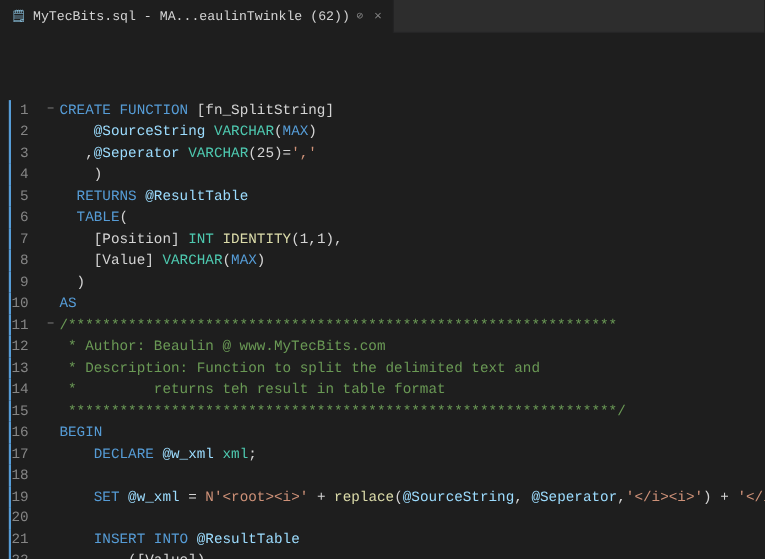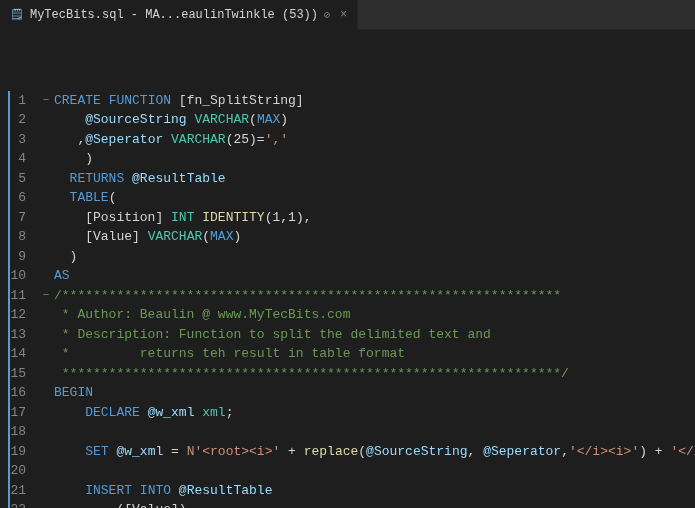--- a/index.html
+++ b/index.html
@@ -108,21 +108,21 @@
     ::-webkit-scrollbar-thumb {
       background: #424242;
     }
   </style>
 </head>
 <body>
 
 <div class="tab-bar">
   <div class="tab">
     <span class="tab-icon">🗒</span>
-    <span>MyTecBits.sql - MA...eaulinTwinkle (53))</span>
+    <span>MyTecBits.sql - MA...eaulinTwinkle (62))</span>
     <span class="pin-btn">⊘</span>
     <span class="close-btn">×</span>
   </div>
 </div>
 
 <div class="editor">
   <div class="code-content" id="code-area">
     
   <div class="line" style="border-left: 2px solid rgb(86, 156, 214); padding-left: 0px;"><span class="ln">1</span><span class="collapse-marker" style="color: rgb(133, 133, 133);">−</span><span class="code-line"><span style="color: rgb(86, 156, 214);">CREATE</span><span style="color: rgb(212, 212, 212);"> </span><span style="color: rgb(86, 156, 214);">FUNCTION</span><span style="color: rgb(212, 212, 212);"> [fn_SplitString]</span></span></div><div class="line" style="border-left: 2px solid rgb(86, 156, 214); padding-left: 0px;"><span class="ln">2</span><span class="collapse-marker"> </span><span class="code-line"><span style="color: rgb(212, 212, 212);">    </span><span style="color: rgb(156, 220, 254);">@SourceString</span><span style="color: rgb(212, 212, 212);"> </span><span style="color: rgb(78, 201, 176);">VARCHAR</span><span style="color: rgb(212, 212, 212);">(</span><span style="color: rgb(86, 156, 214);">MAX</span><span style="color: rgb(212, 212, 212);">)</span></span></div><div class="line" style="border-left: 2px solid rgb(86, 156, 214); padding-left: 0px;"><span class="ln">3</span><span class="collapse-marker"> </span><span class="code-line"><span style="color: rgb(212, 212, 212);">   ,</span><span style="color: rgb(156, 220, 254);">@Seperator</span><span style="color: rgb(212, 212, 212);"> </span><span style="color: rgb(78, 201, 176);">VARCHAR</span><span style="color: rgb(212, 212, 212);">(25)=</span><span style="color: rgb(206, 145, 120);">','</span></span></div><div class="line" style="border-left: 2px solid rgb(86, 156, 214); padding-left: 0px;"><span class="ln">4</span><span class="collapse-marker"> </span><span class="code-line"><span style="color: rgb(212, 212, 212);">    )</span></span></div><div class="line" style="border-left: 2px solid rgb(86, 156, 214); padding-left: 0px;"><span class="ln">5</span><span class="collapse-marker"> </span><span class="code-line"><span style="color: rgb(212, 212, 212);">  </span><span style="color: rgb(86, 156, 214);">RETURNS</span><span style="color: rgb(212, 212, 212);"> </span><span style="color: rgb(156, 220, 254);">@ResultTable</span></span></div><div class="line" style="border-left: 2px solid rgb(86, 156, 214); padding-left: 0px;"><span class="ln">6</span><span class="collapse-marker"> </span><span class="code-line"><span style="color: rgb(212, 212, 212);">  </span><span style="color: rgb(86, 156, 214);">TABLE</span><span style="color: rgb(212, 212, 212);">(</span></span></div><div class="line" style="border-left: 2px solid rgb(86, 156, 214); padding-left: 0px;"><span class="ln">7</span><span class="collapse-marker"> </span><span class="code-line"><span style="color: rgb(212, 212, 212);">    [Position] </span><span style="color: rgb(78, 201, 176);">INT</span><span style="color: rgb(212, 212, 212);"> </span><span style="color: rgb(220, 220, 170);">IDENTITY</span><span style="color: rgb(212, 212, 212);">(1,1),</span></span></div><div class="line" style="border-left: 2px solid rgb(86, 156, 214); padding-left: 0px;"><span class="ln">8</span><span class="collapse-marker"> </span><span class="code-line"><span style="color: rgb(212, 212, 212);">    [Value] </span><span style="color: rgb(78, 201, 176);">VARCHAR</span><span style="color: rgb(212, 212, 212);">(</span><span style="color: rgb(86, 156, 214);">MAX</span><span style="color: rgb(212, 212, 212);">)</span></span></div><div class="line" style="border-left: 2px solid rgb(86, 156, 214); padding-left: 0px;"><span class="ln">9</span><span class="collapse-marker"> </span><span class="code-line"><span style="color: rgb(212, 212, 212);">  )</span></span></div><div class="line" style="border-left: 2px solid rgb(86, 156, 214); padding-left: 0px;"><span class="ln">10</span><span class="collapse-marker"> </span><span class="code-line"><span style="color: rgb(86, 156, 214);">AS</span></span></div><div class="line" style="border-left: 2px solid rgb(86, 156, 214); padding-left: 0px;"><span class="ln">11</span><span class="collapse-marker" style="color: rgb(133, 133, 133);">−</span><span class="code-line"><span style="color: rgb(106, 153, 85);">/****************************************************************</span></span></div><div class="line" style="border-left: 2px solid rgb(86, 156, 214); padding-left: 0px;"><span class="ln">12</span><span class="collapse-marker"> </span><span class="code-line"><span style="color: rgb(106, 153, 85);"> * Author: Beaulin @ www.MyTecBits.com</span></span></div><div class="line" style="border-left: 2px solid rgb(86, 156, 214); padding-left: 0px;"><span class="ln">13</span><span class="collapse-marker"> </span><span class="code-line"><span style="color: rgb(106, 153, 85);"> * Description: Function to split the delimited text and</span></span></div><div class="line" style="border-left: 2px solid rgb(86, 156, 214); padding-left: 0px;"><span class="ln">14</span><span class="collapse-marker"> </span><span class="code-line"><span style="color: rgb(106, 153, 85);"> *         returns teh result in table format</span></span></div><div class="line" style="border-left: 2px solid rgb(86, 156, 214); padding-left: 0px;"><span class="ln">15</span><span class="collapse-marker"> </span><span class="code-line"><span style="color: rgb(106, 153, 85);"> ****************************************************************/</span></span></div><div class="line" style="border-left: 2px solid rgb(86, 156, 214); padding-left: 0px;"><span class="ln">16</span><span class="collapse-marker"> </span><span class="code-line"><span style="color: rgb(86, 156, 214);">BEGIN</span></span></div><div class="line" style="border-left: 2px solid rgb(86, 156, 214); padding-left: 0px;"><span class="ln">17</span><span class="collapse-marker"> </span><span class="code-line"><span style="color: rgb(212, 212, 212);">    </span><span style="color: rgb(86, 156, 214);">DECLARE</span><span style="color: rgb(212, 212, 212);"> </span><span style="color: rgb(156, 220, 254);">@w_xml</span><span style="color: rgb(212, 212, 212);"> </span><span style="color: rgb(78, 201, 176);">xml</span><span style="color: rgb(212, 212, 212);">;</span></span></div><div class="line" style="border-left: 2px solid rgb(86, 156, 214); padding-left: 0px;"><span class="ln">18</span><span class="collapse-marker"> </span><span class="code-line"> </span></div><div class="line" style="border-left: 2px solid rgb(86, 156, 214); padding-left: 0px;"><span class="ln">19</span><span class="collapse-marker"> </span><span class="code-line"><span style="color: rgb(212, 212, 212);">    </span><span style="color: rgb(86, 156, 214);">SET</span><span style="color: rgb(212, 212, 212);"> </span><span style="color: rgb(156, 220, 254);">@w_xml</span><span style="color: rgb(212, 212, 212);"> = </span><span style="color: rgb(206, 145, 120);">N'&lt;root&gt;&lt;i&gt;'</span><span style="color: rgb(212, 212, 212);"> + </span><span style="color: rgb(220, 220, 170);">replace</span><span style="color: rgb(212, 212, 212);">(</span><span style="color: rgb(156, 220, 254);">@SourceString</span><span style="color: rgb(212, 212, 212);">, </span><span style="color: rgb(156, 220, 254);">@Seperator</span><span style="color: rgb(212, 212, 212);">,</span><span style="color: rgb(206, 145, 120);">'&lt;/i&gt;&lt;i&gt;'</span><span style="color: rgb(212, 212, 212);">) + </span><span style="color: rgb(206, 145, 120);">'&lt;/i&gt;&lt;/root&gt;'</span></span></div><div class="line" style="border-left: 2px solid rgb(86, 156, 214); padding-left: 0px;"><span class="ln">20</span><span class="collapse-marker"> </span><span class="code-line"> </span></div><div class="line" style="border-left: 2px solid rgb(86, 156, 214); padding-left: 0px;"><span class="ln">21</span><span class="collapse-marker"> </span><span class="code-line"><span style="color: rgb(212, 212, 212);">    </span><span style="color: rgb(86, 156, 214);">INSERT INTO</span><span style="color: rgb(212, 212, 212);"> </span><span style="color: rgb(156, 220, 254);">@ResultTable</span></span></div><div class="line" style="border-left: 2px solid rgb(86, 156, 214); padding-left: 0px;"><span class="ln">22</span><span class="collapse-marker"> </span><span class="code-line"><span style="color: rgb(212, 212, 212);">        ([Value])</span></span></div></div>
 </div>

